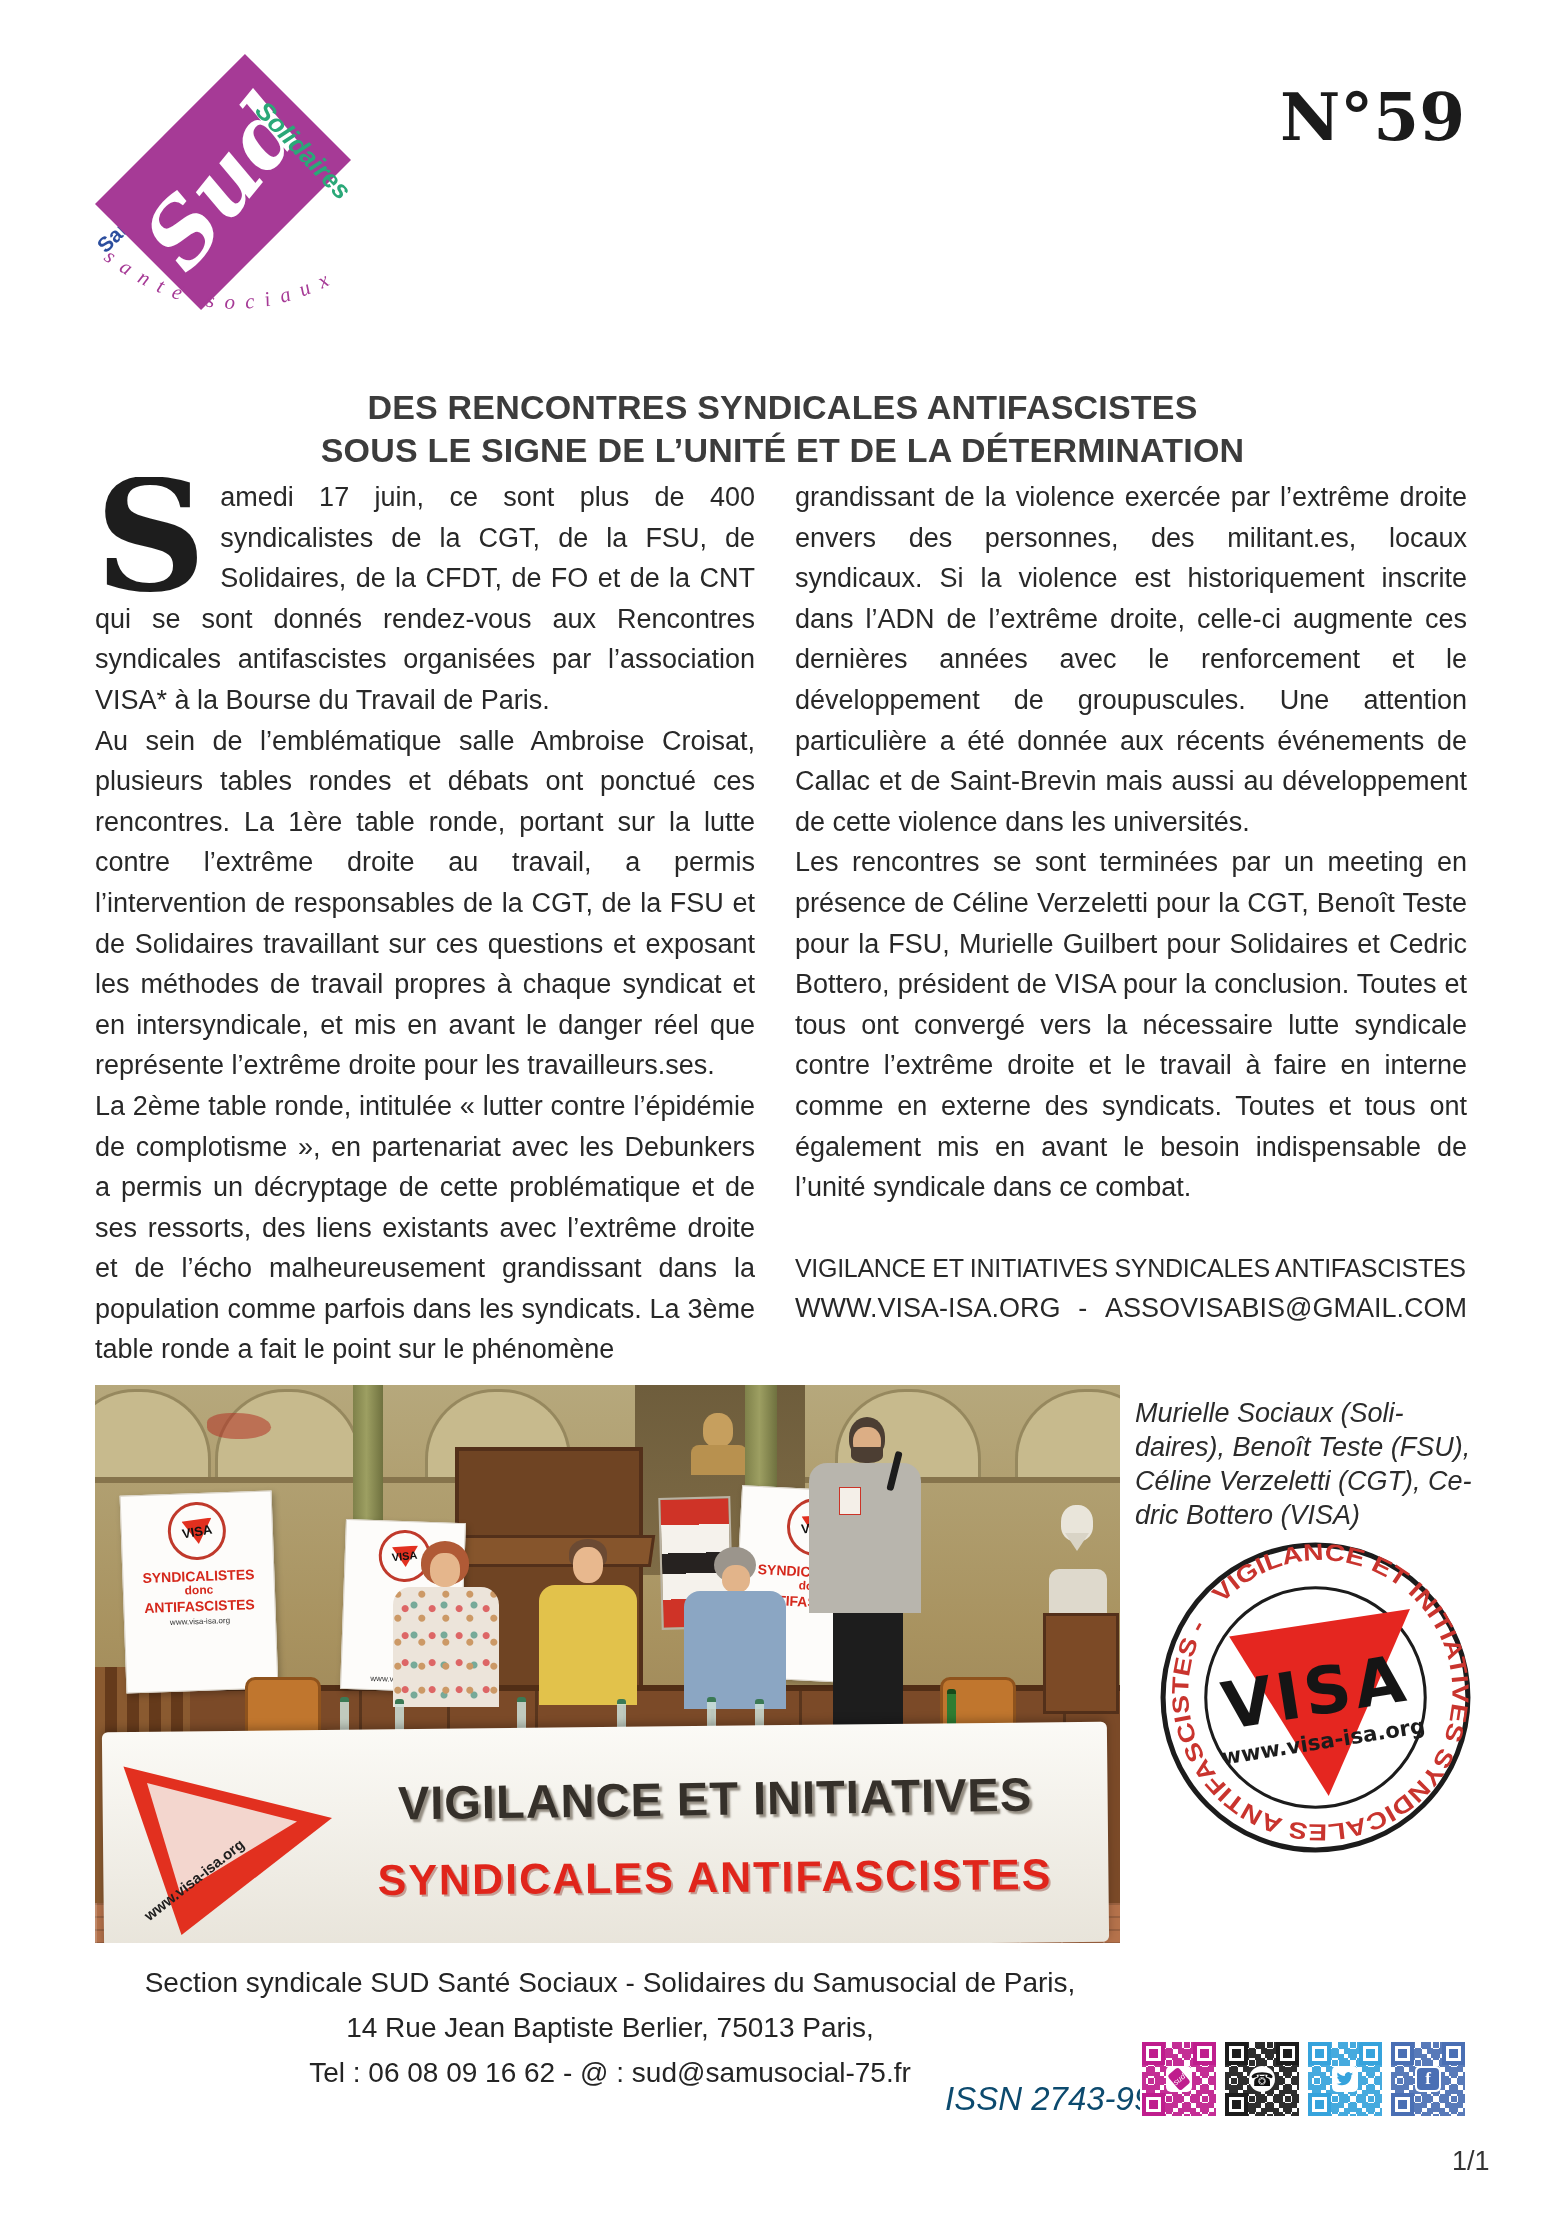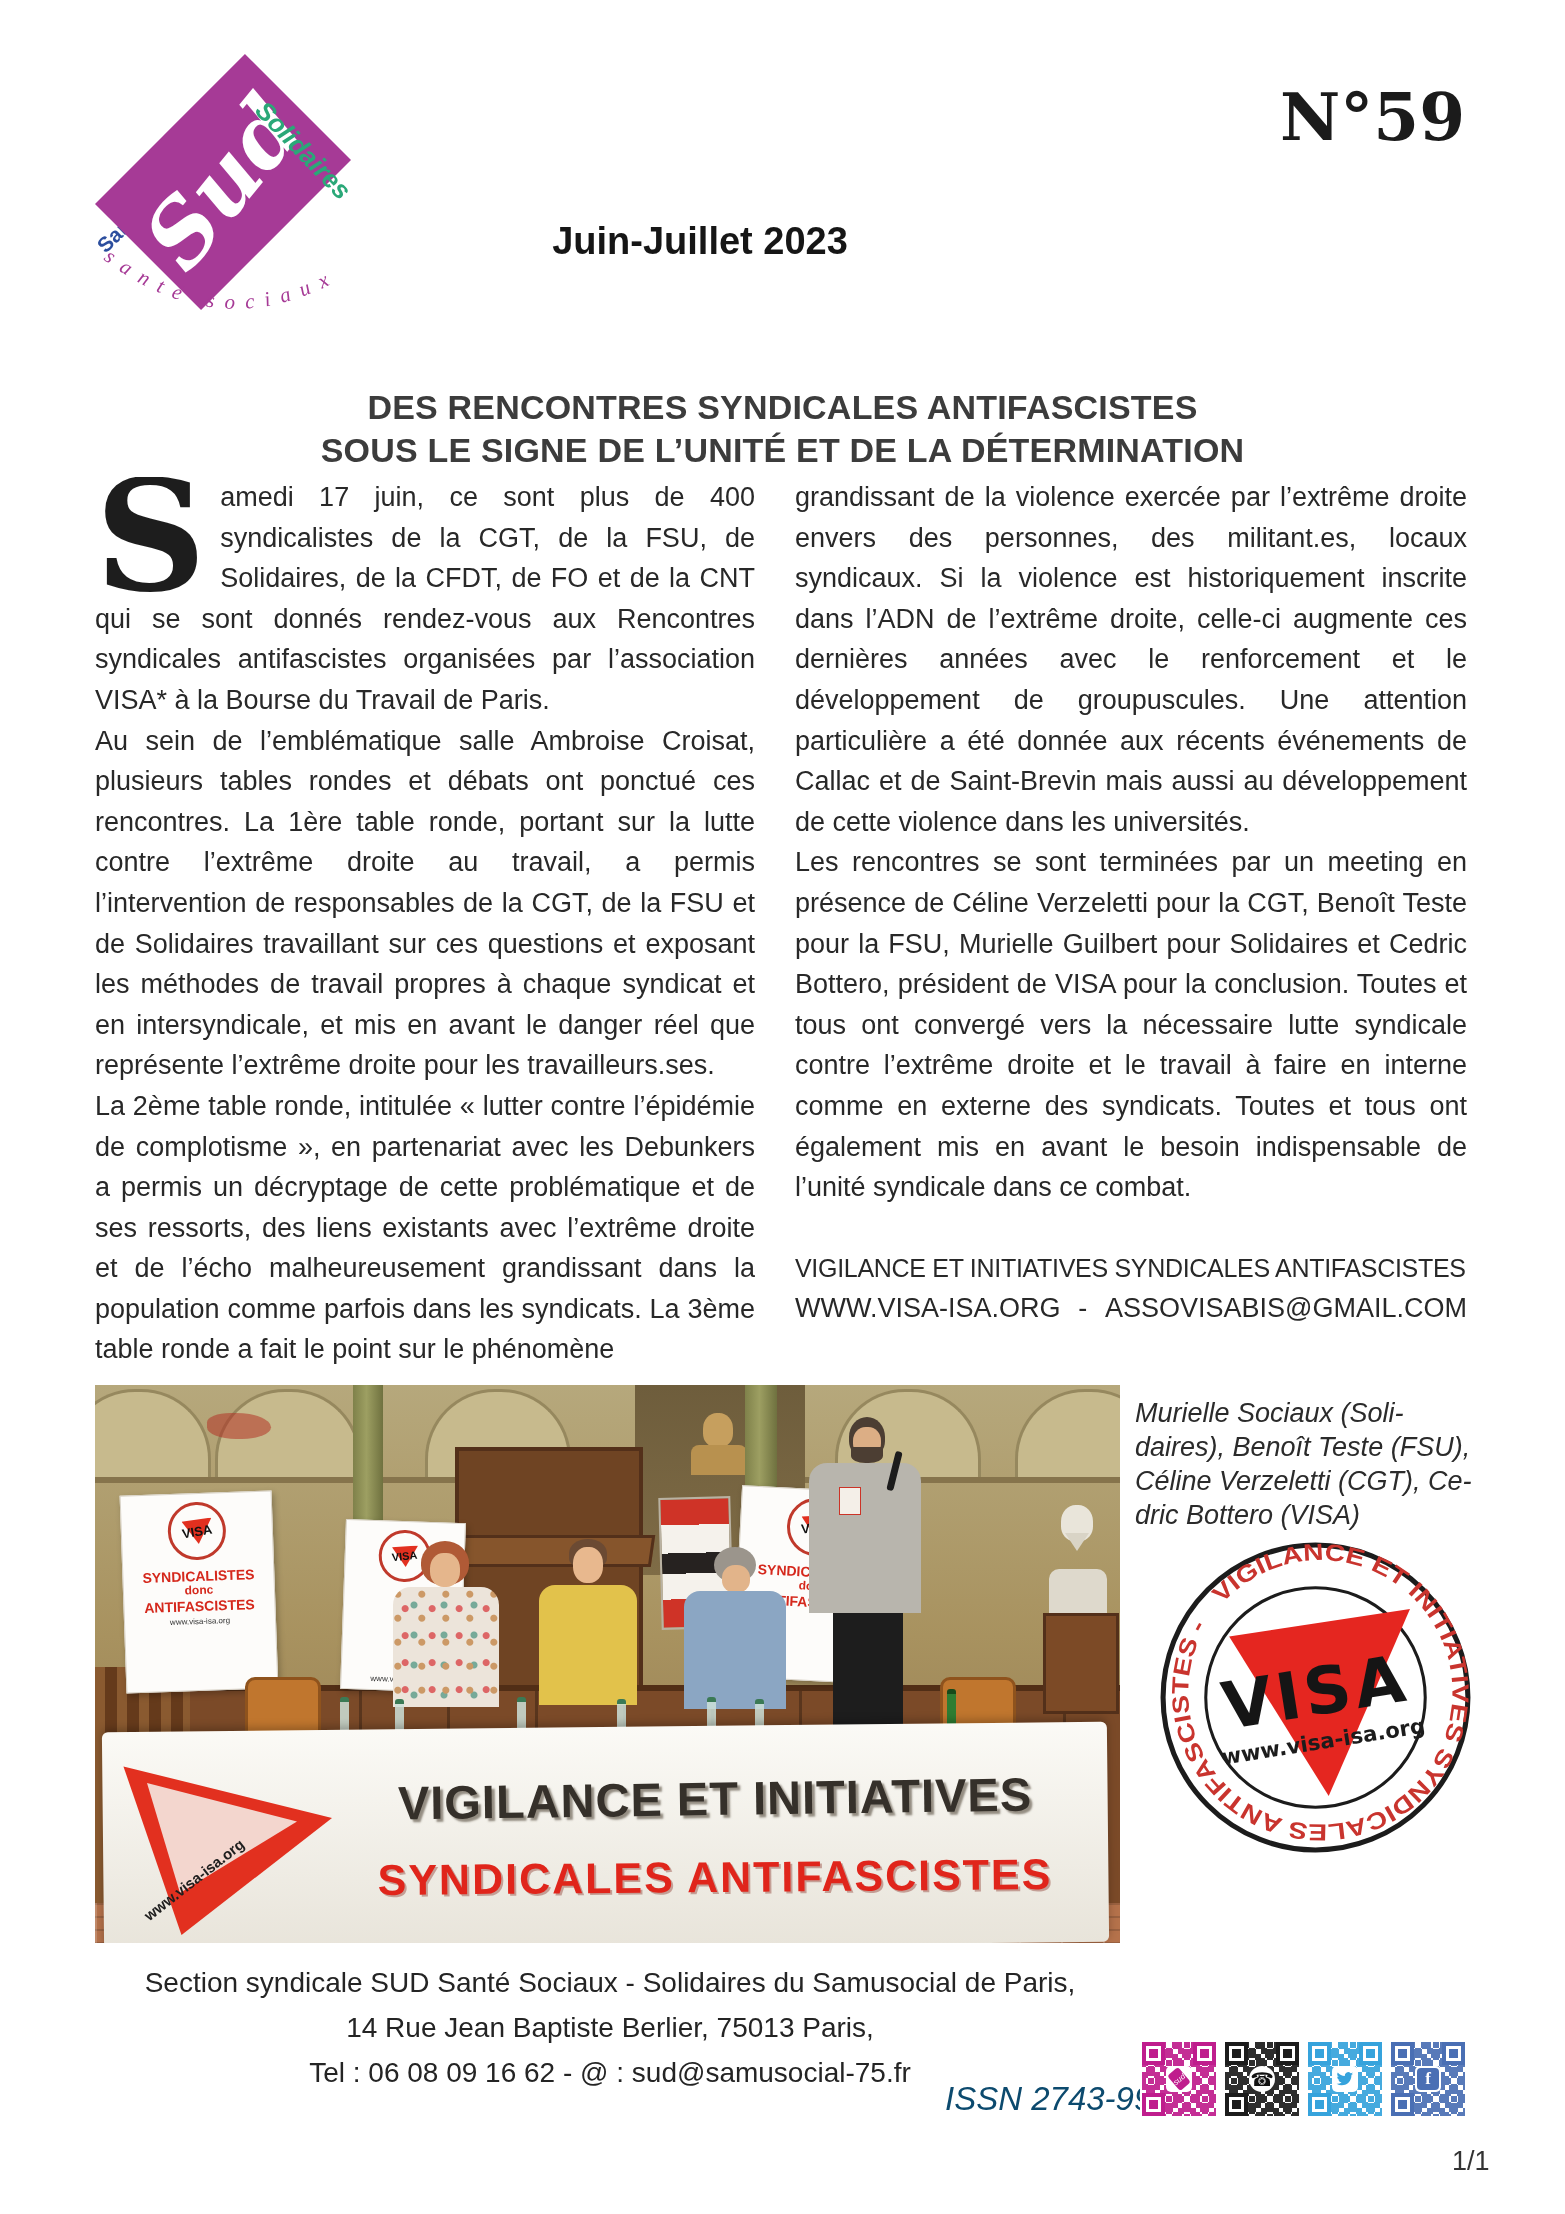--- a/index.html
+++ b/index.html
@@ -136,21 +136,20 @@
     <svg class="arc-svg" width="270" height="118" viewBox="0 0 270 118">
       <defs>
           <path id="arcpath" d="M 8 18 Q 128 110 256 32" fill="none"></path>
         </defs>
       <text font-family="Liberation Serif, serif" font-style="italic" font-size="21" fill="#a63a96" letter-spacing="9">
         <textPath href="#arcpath" textLength="252">santé sociaux</textPath>
       </text>
     </svg>
   </div>
 
-  <div class="mast-date">Juin-Juillet 2023</div>
   <div class="issue-no">N°59</div>
 
   <div class="headline">
     <div>DES RENCONTRES SYNDICALES ANTIFASCISTES</div>
     <div>SOUS LE SIGNE DE L’UNITÉ ET DE LA DÉTERMINATION</div>
   </div>
 
   <div class="cols">
     <div class="col left">
       <p><span class="dropcap">S</span><span>amedi 17 juin, ce sont plus de 400 syndicalistes de la CGT, de la FSU, de Solidaires, de la CFDT, de FO et de la CNT qui se sont donnés rendez-vous aux Rencontres syndicales antifascistes organisées par l’association VISA* à la Bourse du Travail de Paris.</span></p>

